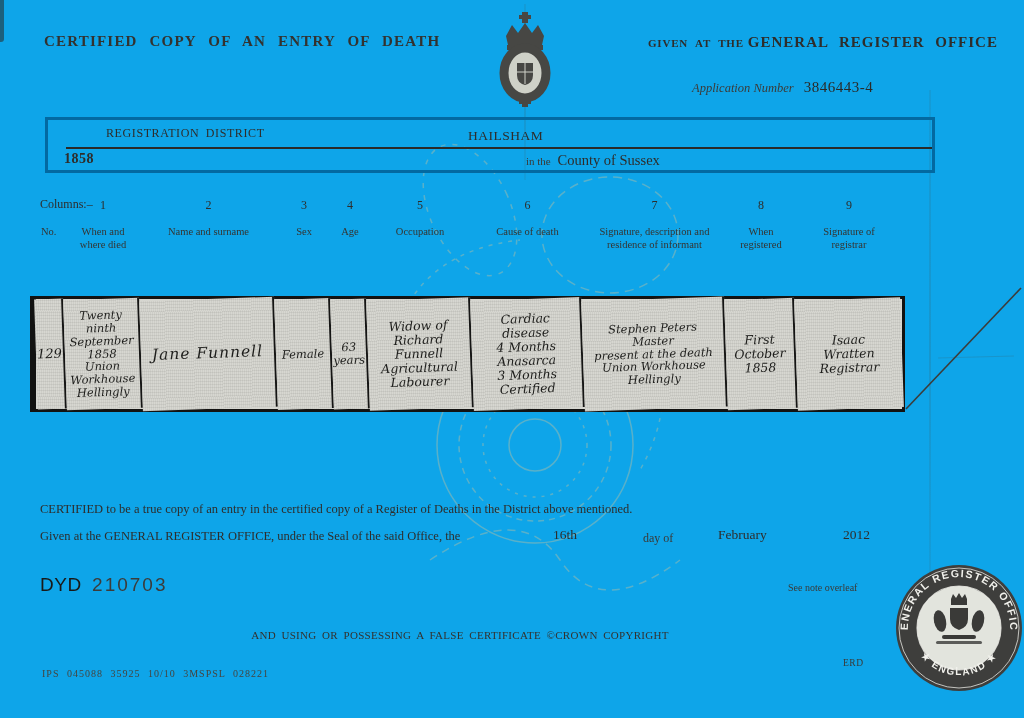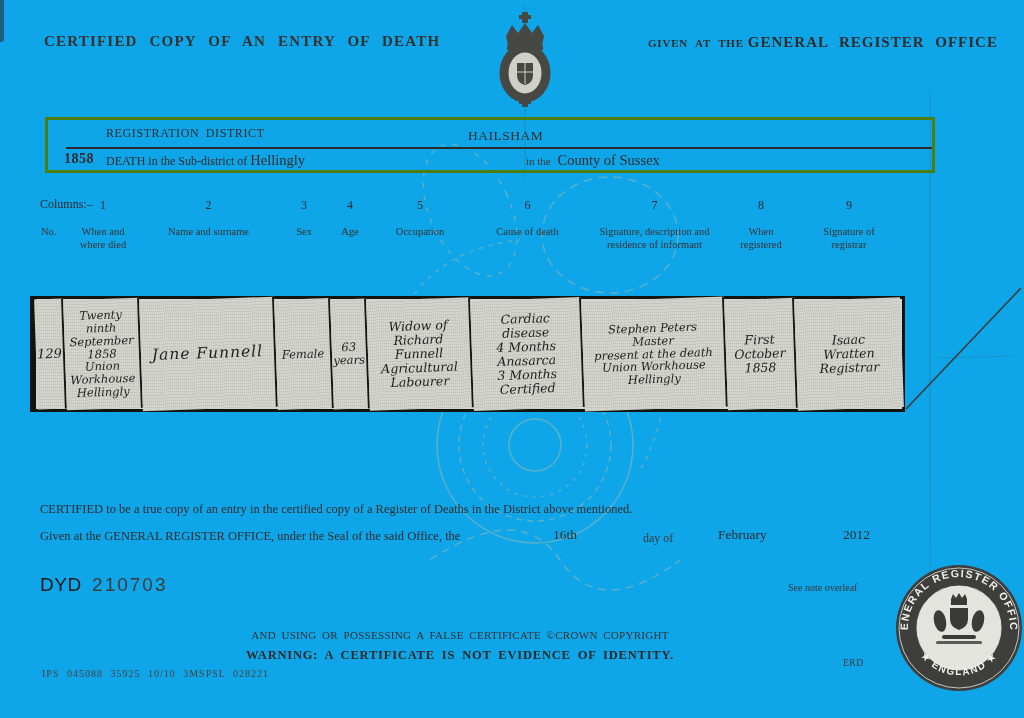--- a/index.html
+++ b/index.html
@@ -17,21 +17,21 @@
   }
   .given-line{left:648px; top:33px; width:370px; white-space:nowrap;}
   .given-small{font-size:11px; font-weight:bold; letter-spacing:.8px; word-spacing:4px;}
   .given-big{font-size:15px; font-weight:bold; letter-spacing:1px; word-spacing:6px;}
   .appnum-line{left:692px; top:78px; white-space:nowrap;}
   .appnum-label{font-style:italic; font-size:12.5px; color:#3c3b38;}
   .appnum-value{font-size:15px; letter-spacing:.5px; margin-left:6px; color:#2a2a28;}
   
   .district-box{
     left:45px; top:117px; width:890px; height:56px; box-sizing:border-box;
-    border:3px solid #4d7c0f; background:transparent;
+    border:3px solid #0369a1; background:transparent;
   }
   .district-divider{position:absolute; left:18px; right:0; top:27px; height:1.5px; background:#2a2a28;}
   .reg-label{position:absolute; left:58px; top:6px; font-size:12px; letter-spacing:.6px; word-spacing:3px;}
   .district-name{position:absolute; left:420px; top:8px; font-size:13.5px; letter-spacing:.5px;}
   .box-year{position:absolute; left:16px; top:31px; font-size:14px; font-weight:bold; letter-spacing:.5px;}
   .subdist-line{position:absolute; left:58px; top:32px; font-size:12px;}
   .subdist-value{font-size:14.5px;}
   .county-line{position:absolute; left:478px; top:32px; font-size:11px; color:#3a3936;}
   .county-value{font-size:14.5px; color:#2e2d2b; margin-left:4px;}
   
@@ -132,30 +132,30 @@
     <path d="M25 51 h16 v12 q0 8 -8 10 q-8 -2 -8 -10 z" fill="#474744"></path>
     <line x1="33" y1="51" x2="33" y2="72" stroke="#cfd1c8" stroke-width="1"></line>
     <line x1="25" y1="60" x2="41" y2="60" stroke="#cfd1c8" stroke-width="1"></line>
   </svg>
 
   <div class="abs given-line">
     <span class="given-small">GIVEN AT THE</span>
     <span class="given-big">GENERAL REGISTER OFFICE</span>
   </div>
 
+  <div class="abs appnum-line">
+    <span class="appnum-label">Application Number</span>
+    <span class="appnum-value">3846443-4</span>
+  </div>
 
   <div class="abs district-box">
     <div class="district-divider"></div>
     <div class="reg-label">REGISTRATION DISTRICT</div>
     <div class="district-name">HAILSHAM</div>
     <div class="box-year">1858</div>
-    <div class="subdist-line">
-      <span>DEATH in the Sub-district of</span>
-      <span class="subdist-value">Hellingly</span>
-    </div>
     <div class="county-line">
       <span>in the</span>
       <span class="county-value">County of Sussex</span>
     </div>
   </div>
 
   <div class="abs columns-label">Columns:–</div>
   <div class="abs header-row">
     <div class="hcell hc0">
       <span class="cnum"></span>
@@ -251,21 +251,20 @@
   <div class="abs f-year">2012</div>
 
   <div class="abs serial">
     <span class="serial-prefix">DYD</span>
     <span class="serial-number">210703</span>
   </div>
   <div class="abs see-note">See note overleaf</div>
 
   <div class="abs caution-wrap">
     <div class="caution-l2">AND USING OR POSSESSING A FALSE CERTIFICATE ©CROWN COPYRIGHT</div>
-    <div class="warning">WARNING: A CERTIFICATE IS NOT EVIDENCE OF IDENTITY.</div>
   </div>
 
   <div class="abs print-code">IPS  045088  35925  10/10  3MSPSL  028221</div>
   <div class="abs erd">ERD</div>
 
   <svg class="abs" style="left:892px; top:561px;" width="134" height="134" viewBox="0 0 134 134">
     <circle cx="67" cy="67" r="63" fill="#3e3e3c"></circle>
     <circle cx="67" cy="67" r="60" fill="none" stroke="rgba(240,240,235,0.75)" stroke-width="1"></circle>
     <circle cx="67" cy="67" r="42" fill="#e2e4dd"></circle>
     <circle cx="67" cy="67" r="42" fill="none" stroke="rgba(240,240,235,0.8)" stroke-width="1.2"></circle>

